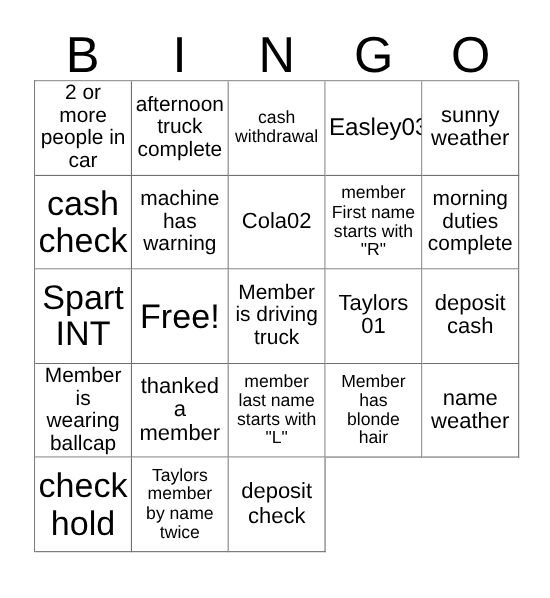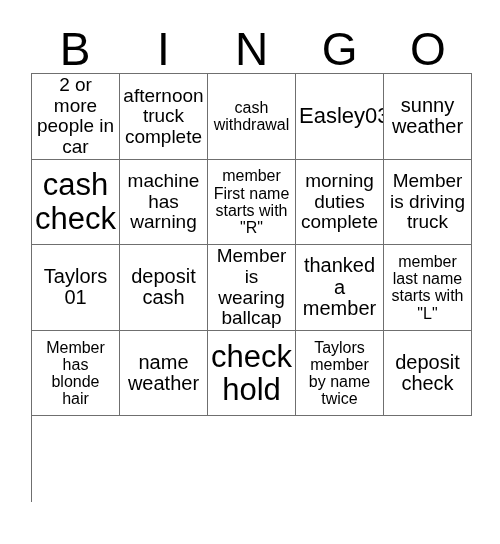--- a/index.html
+++ b/index.html
@@ -129,32 +129,42 @@
 
     <div class="bingo-cell fs-xxl">
       <span class="cell-text">cash
 check</span>
     </div>
     <div class="bingo-cell fs-md">
       <span class="cell-text">machine
 has
 warning</span>
     </div>
+    <div class="bingo-cell fs-xl">
+      <span class="cell-text">Cola02</span>
+    </div>
     <div class="bingo-cell fs-sm">
       <span class="cell-text">member
 First name
 starts with
 "R"</span>
     </div>
     <div class="bingo-cell fs-md">
       <span class="cell-text">morning
 duties
 complete</span>
     </div>
 
+    <div class="bingo-cell fs-xxl">
+      <span class="cell-text">Spart
+INT</span>
+    </div>
+    <div class="bingo-cell fs-xxl">
+      <span class="cell-text">Free!</span>
+    </div>
     <div class="bingo-cell fs-md">
       <span class="cell-text">Member
 is driving
 truck</span>
     </div>
     <div class="bingo-cell fs-xl">
       <span class="cell-text">Taylors
 01</span>
     </div>
 

